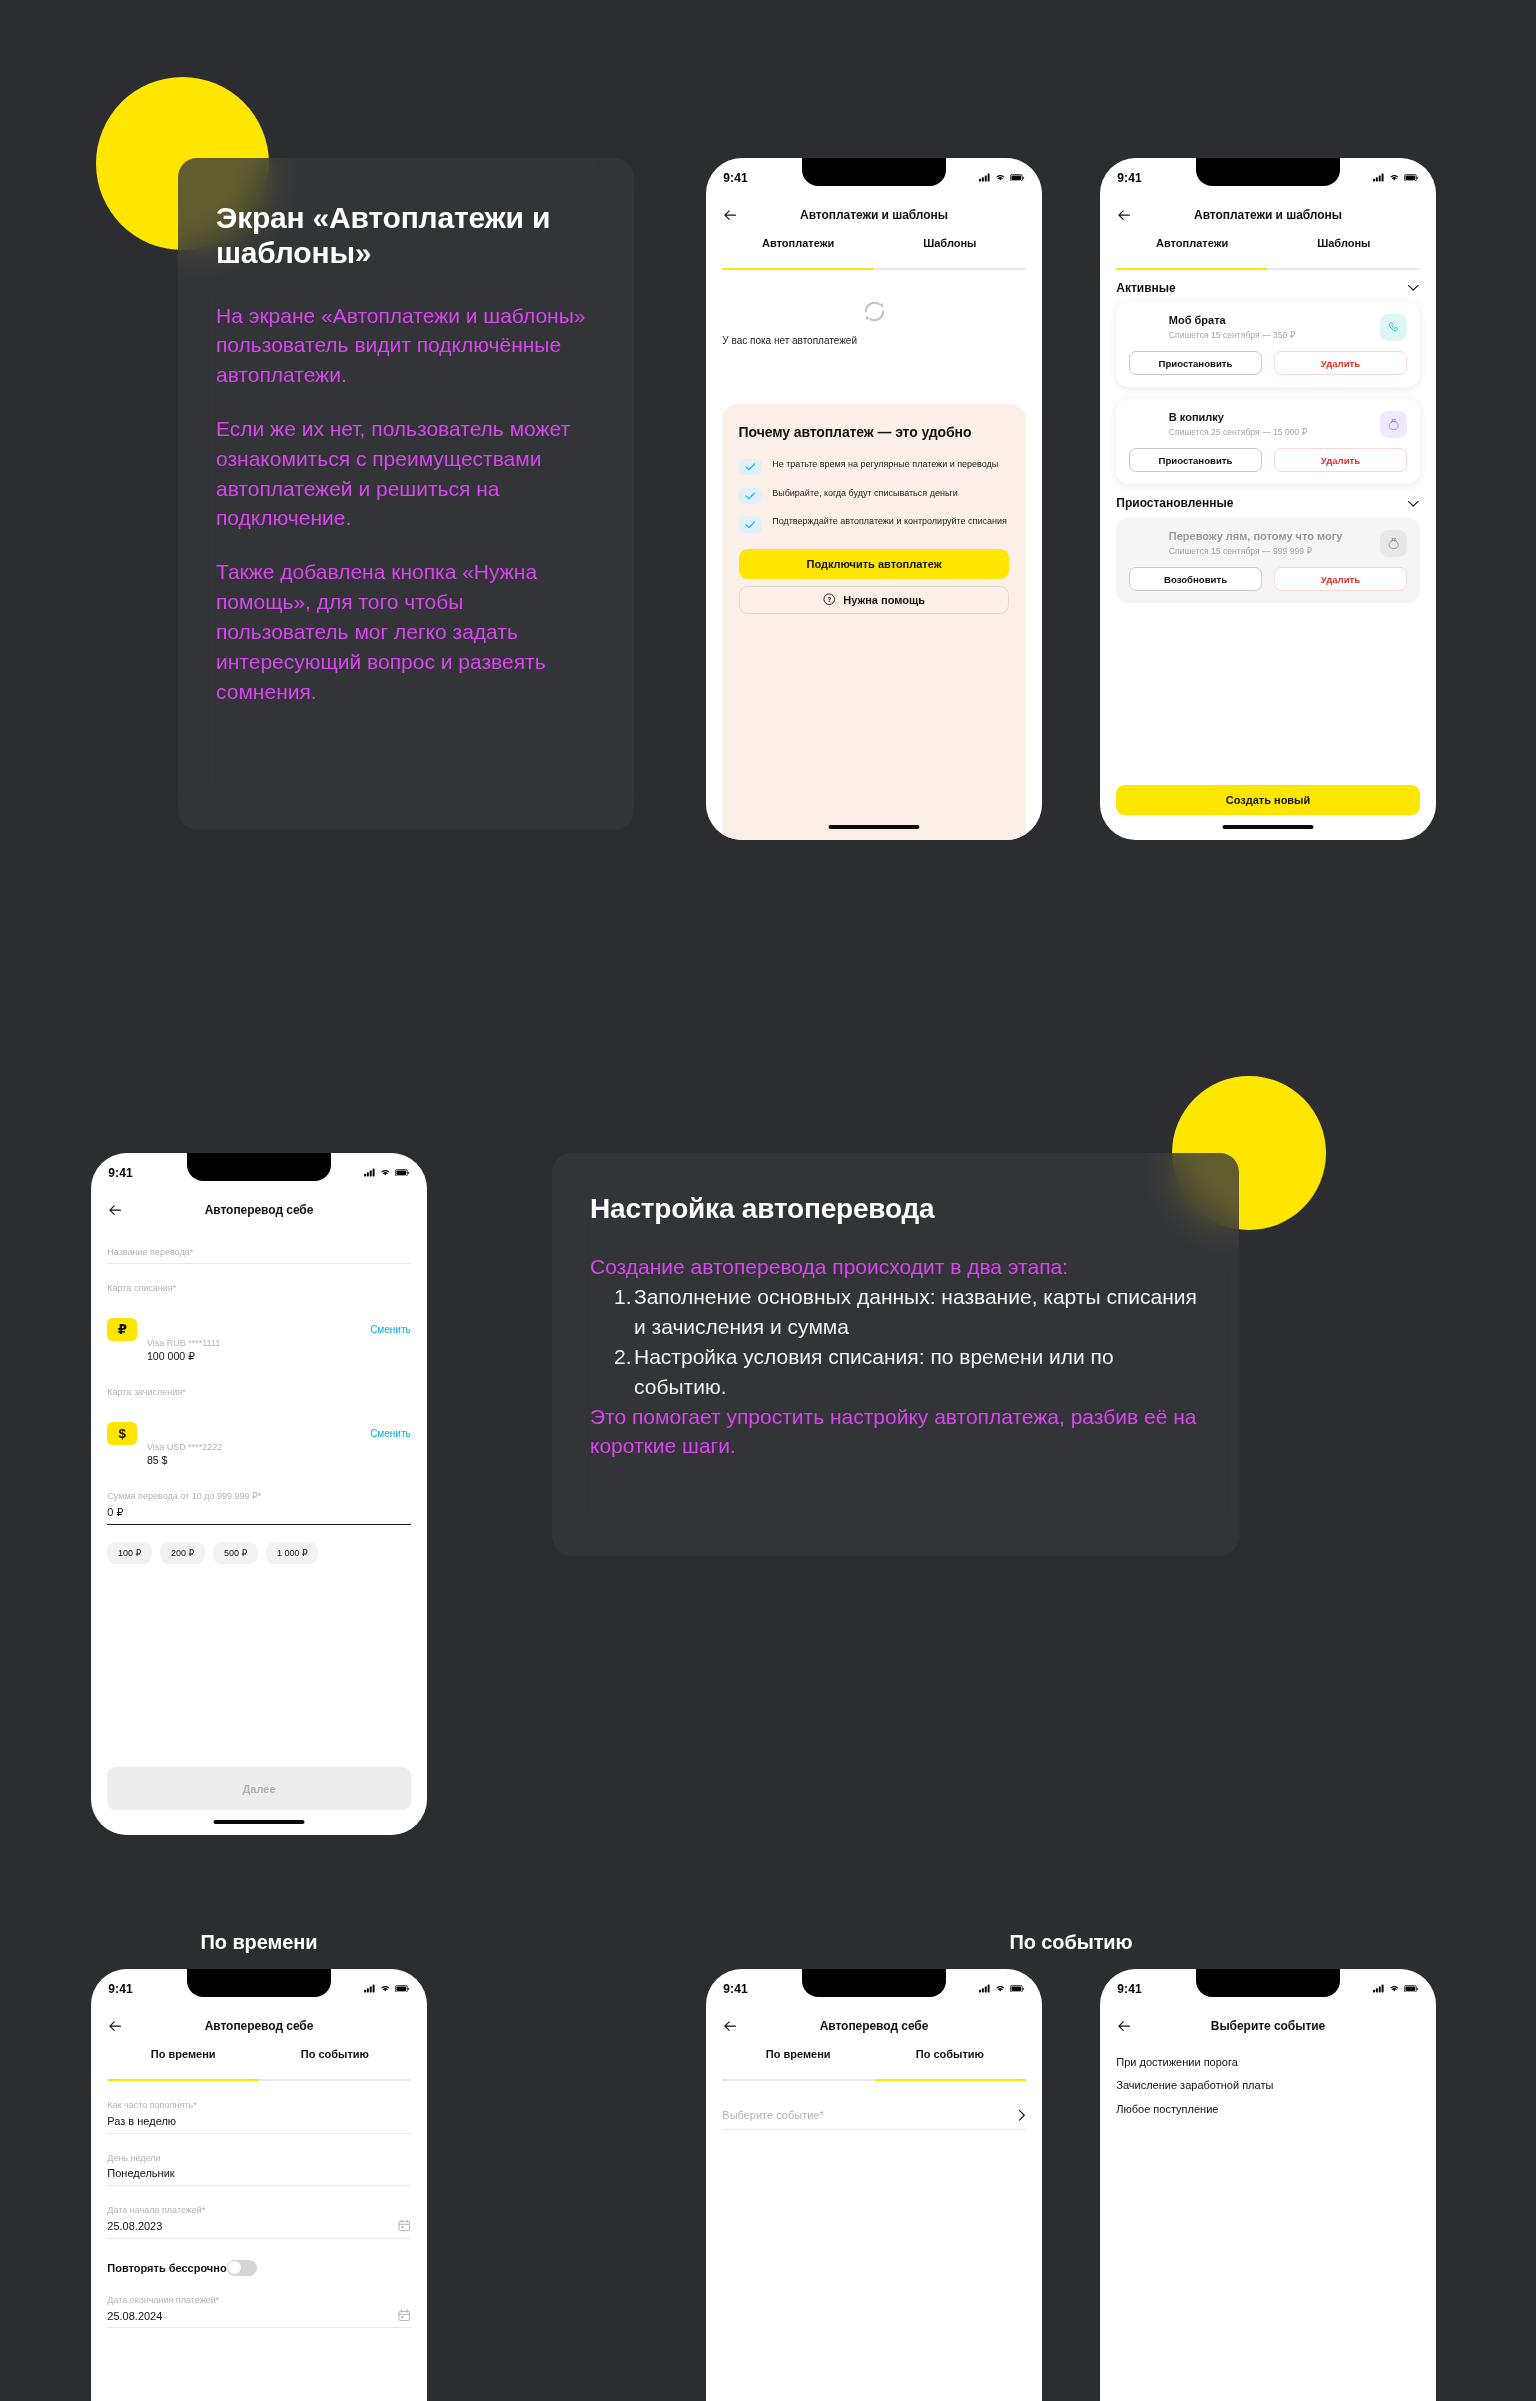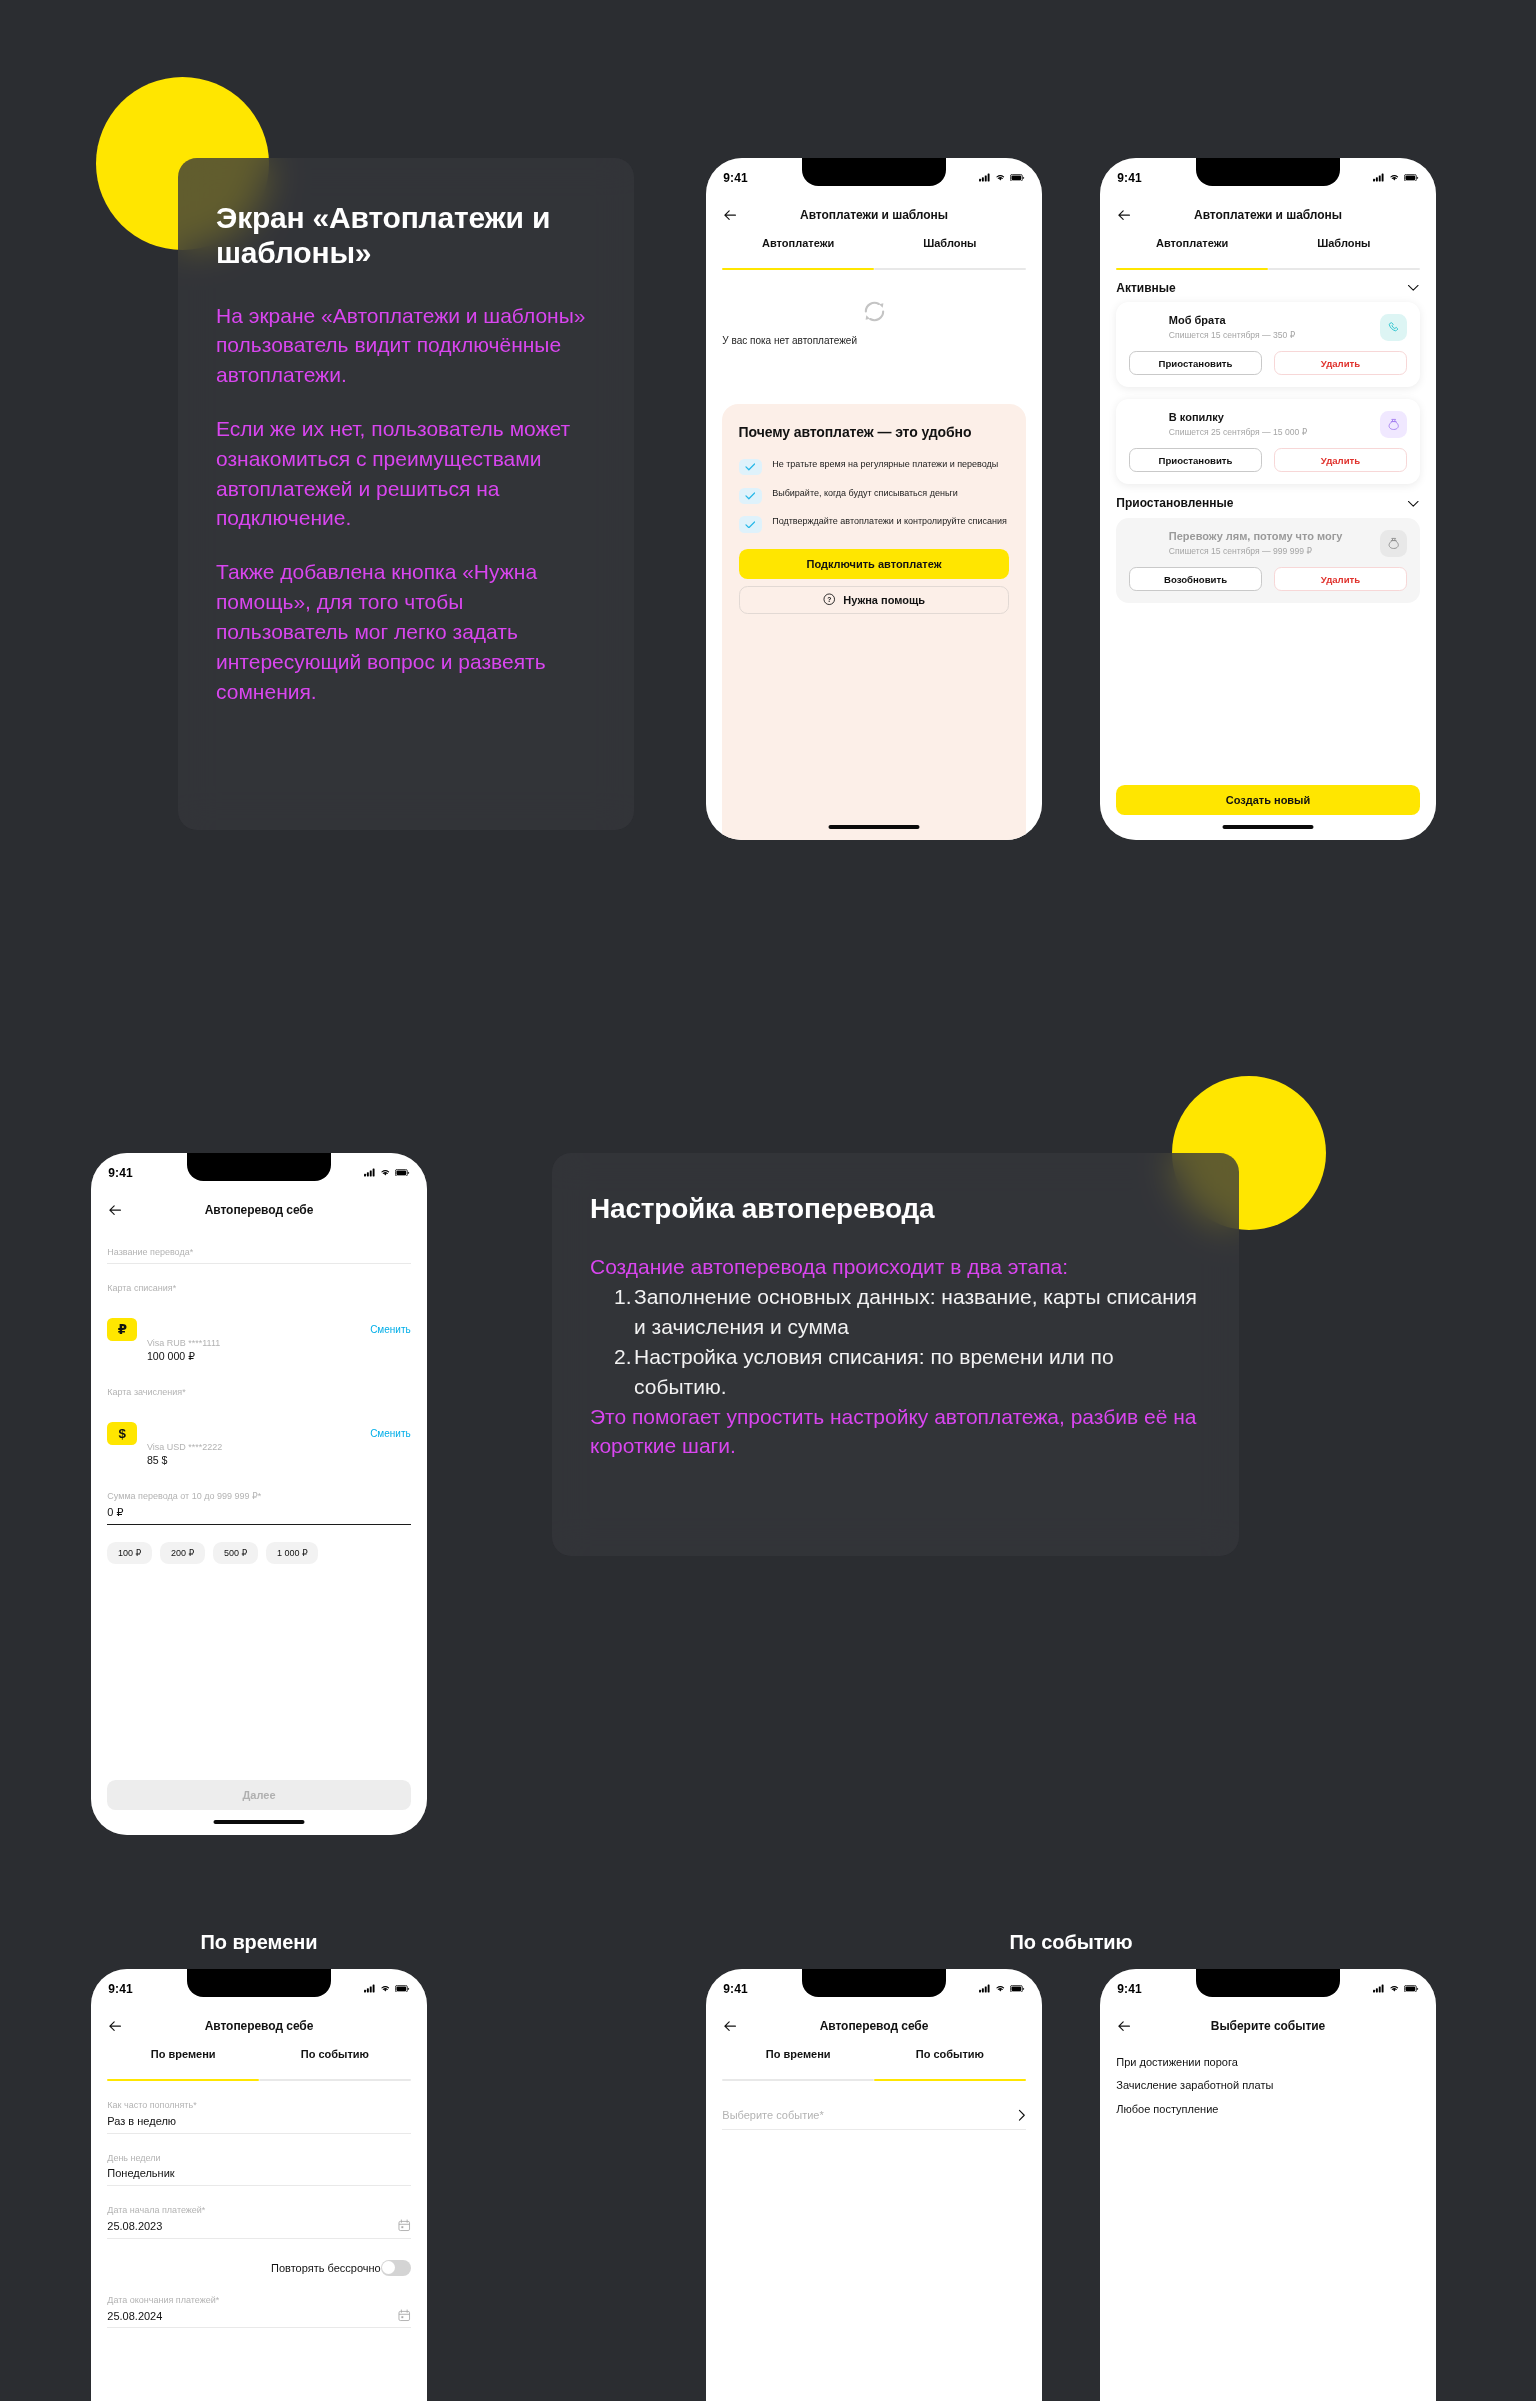--- a/index.html
+++ b/index.html
@@ -216,27 +216,28 @@
   .link-change { font-size: 10px; color: #00aee8; cursor: pointer; white-space: nowrap; }
 
   .quick-amounts { display: flex; gap: 8.6px; margin-top: 16.3px; }
   .chip-amount {
     background: #f2f2f2; border-radius: 8.6px; height: 22px; padding: 0 10.6px;
     display: flex; align-items: center; justify-content: center;
     font-size: 9px; color: #121212; cursor: pointer;
   }
   .btn-disabled {
     background: #ededed; color: #b0b0b0; border-radius: 8.6px;
-    height: 30px; font-size: 11px; font-weight: 700;
+    height: 43px; font-size: 11px; font-weight: 700;
   }
 
   
   .row-toggle {
-    display: flex; align-items: center; justify-content: flex-end;
+    display: flex; align-items: center; justify-content: flex-start;
     margin-top: 21px;
+    font-weight: bold;
   }
   .row-toggle-label { font-size: 11px; color: #121212; }
   .toggle {
     width: 30px; height: 16px; border-radius: 8.6px; background: #d4d4d4;
     position: relative; flex: 0 0 30px; cursor: pointer;
   }
   .toggle .knob {
     position: absolute; top: 1.4px; left: 1.4px; width: 13px; height: 13px;
     border-radius: 50%; background: #fff;
   }

